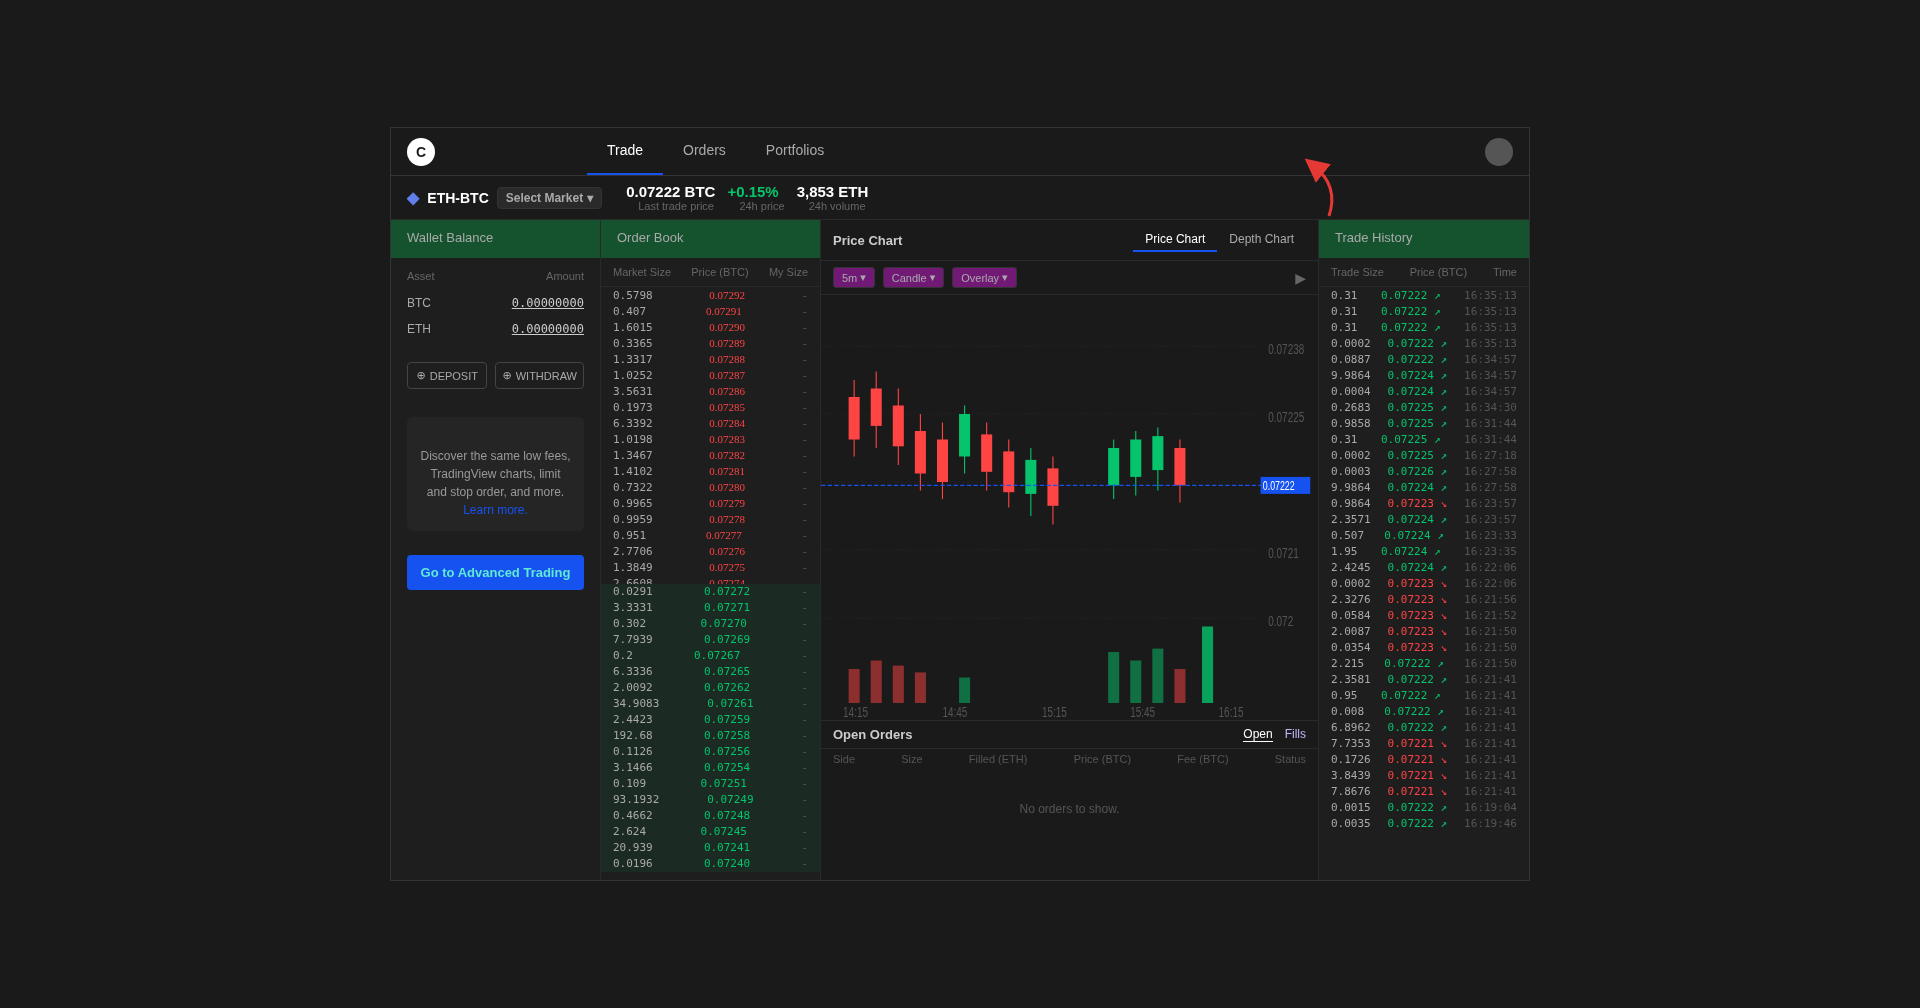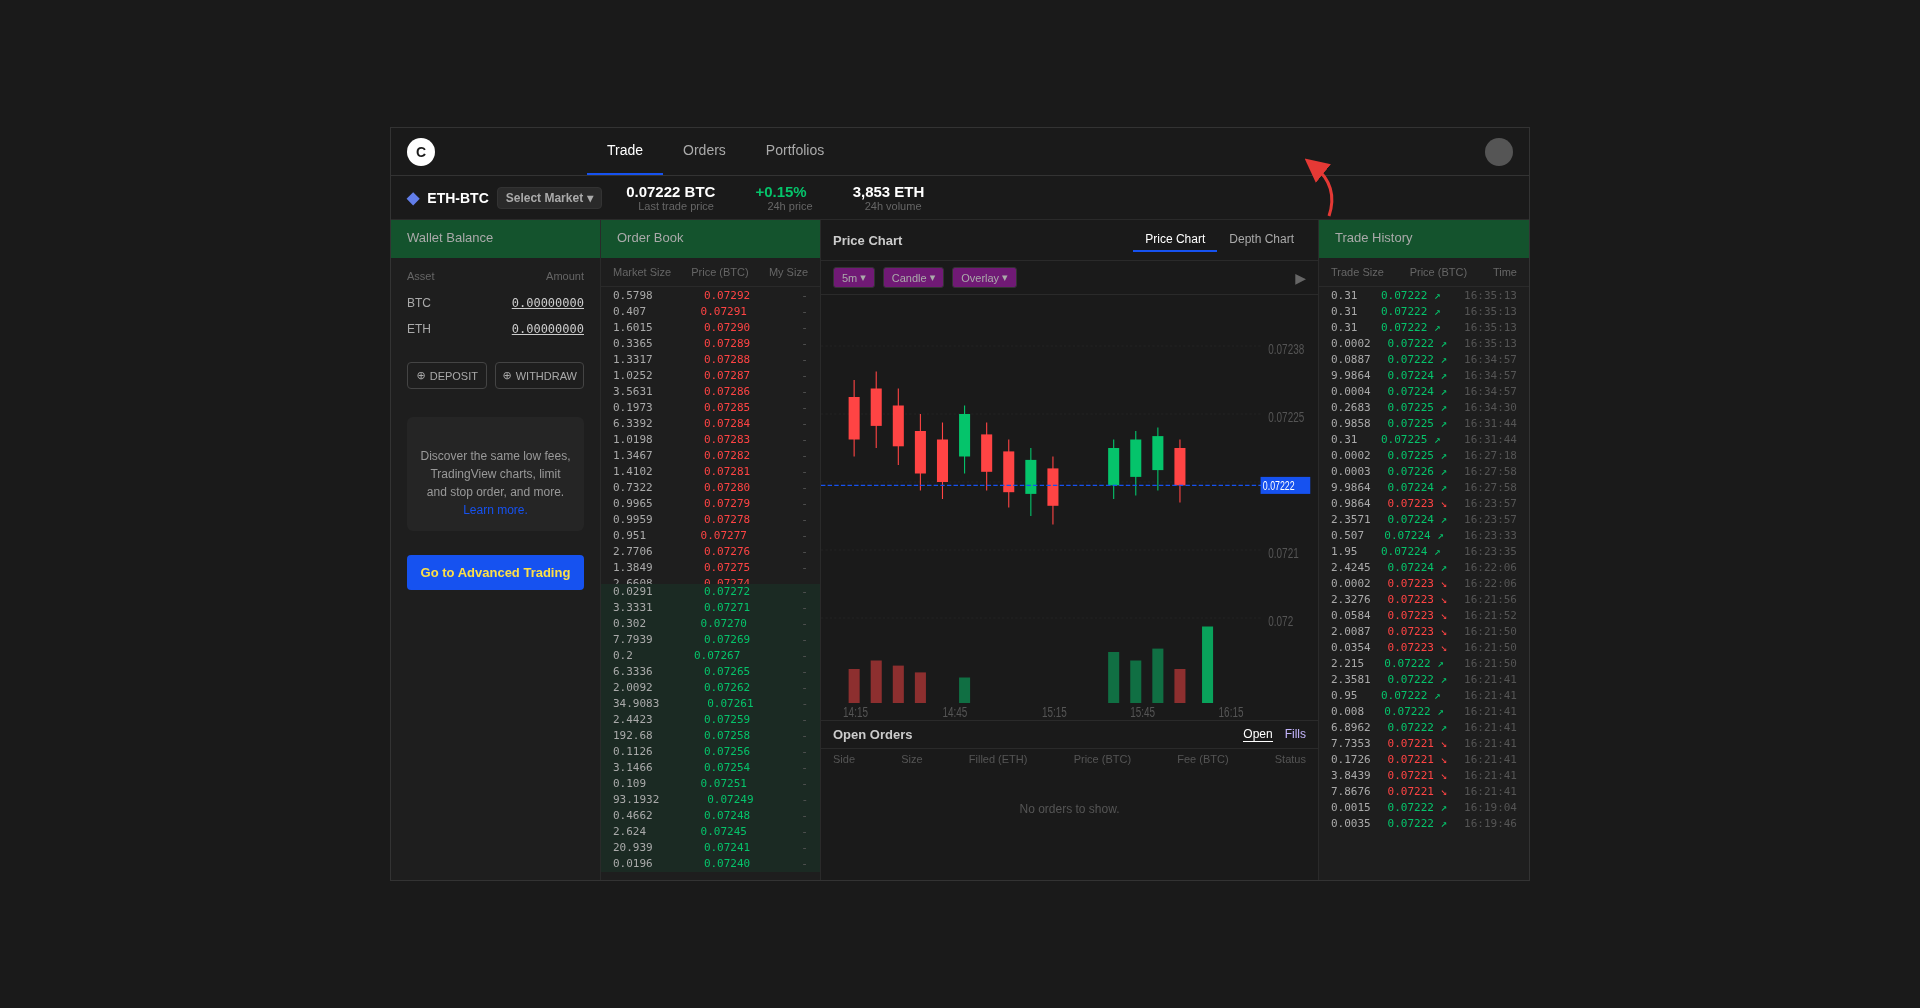--- a/index.html
+++ b/index.html
@@ -119,21 +119,21 @@
       background: #2a2a2a;
       border: 1px solid #333;
       border-radius: 4px;
       padding: 3px 8px;
       color: #aaa;
       font-size: 12px;
       cursor: pointer;
     }
     .price-info {
       display: flex;
-      gap: 40px;
+      gap: 12px;
       align-items: center;
     }
     .price-block {
       display: flex;
       flex-direction: column;
     }
     .price-main {
       color: white;
       font-size: 15px;
       font-weight: 600;
@@ -231,21 +231,21 @@
     .migration-notice .learn-more {
       color: #1652f0;
       cursor: pointer;
     }
     .advanced-trading-btn {
       margin: 8px 16px;
       padding: 10px;
       background: #1652f0;
       border: none;
       border-radius: 4px;
-      color: #fde047;
+      color: #5eead4;
       font-size: 13px;
       font-weight: 600;
       cursor: pointer;
       text-align: center;
       width: calc(100% - 32px);
     }
 
     
     .order-book {
       width: 220px;
@@ -268,21 +268,21 @@
       overflow: hidden;
     }
     .ob-row {
       display: flex;
       justify-content: space-between;
       padding: 1.5px 12px;
       font-size: 11px;
       font-family: monospace;
     }
     .ob-row .market-size { color: #aaa; }
-    .ob-row .price-red { color: #ff4444; }
+    .ob-row .price-red { color: #ff4444; font-family: Liberation Serif, serif; }
     .ob-row .price-green { color: #05c46b; }
     .ob-row .my-size { color: #555; }
     .ob-row.highlight-green { background: rgba(5,196,107,0.08); }
 
     
     .chart-area {
       flex: 1;
       background: #1a1a1a;
       display: flex;
       flex-direction: column;

